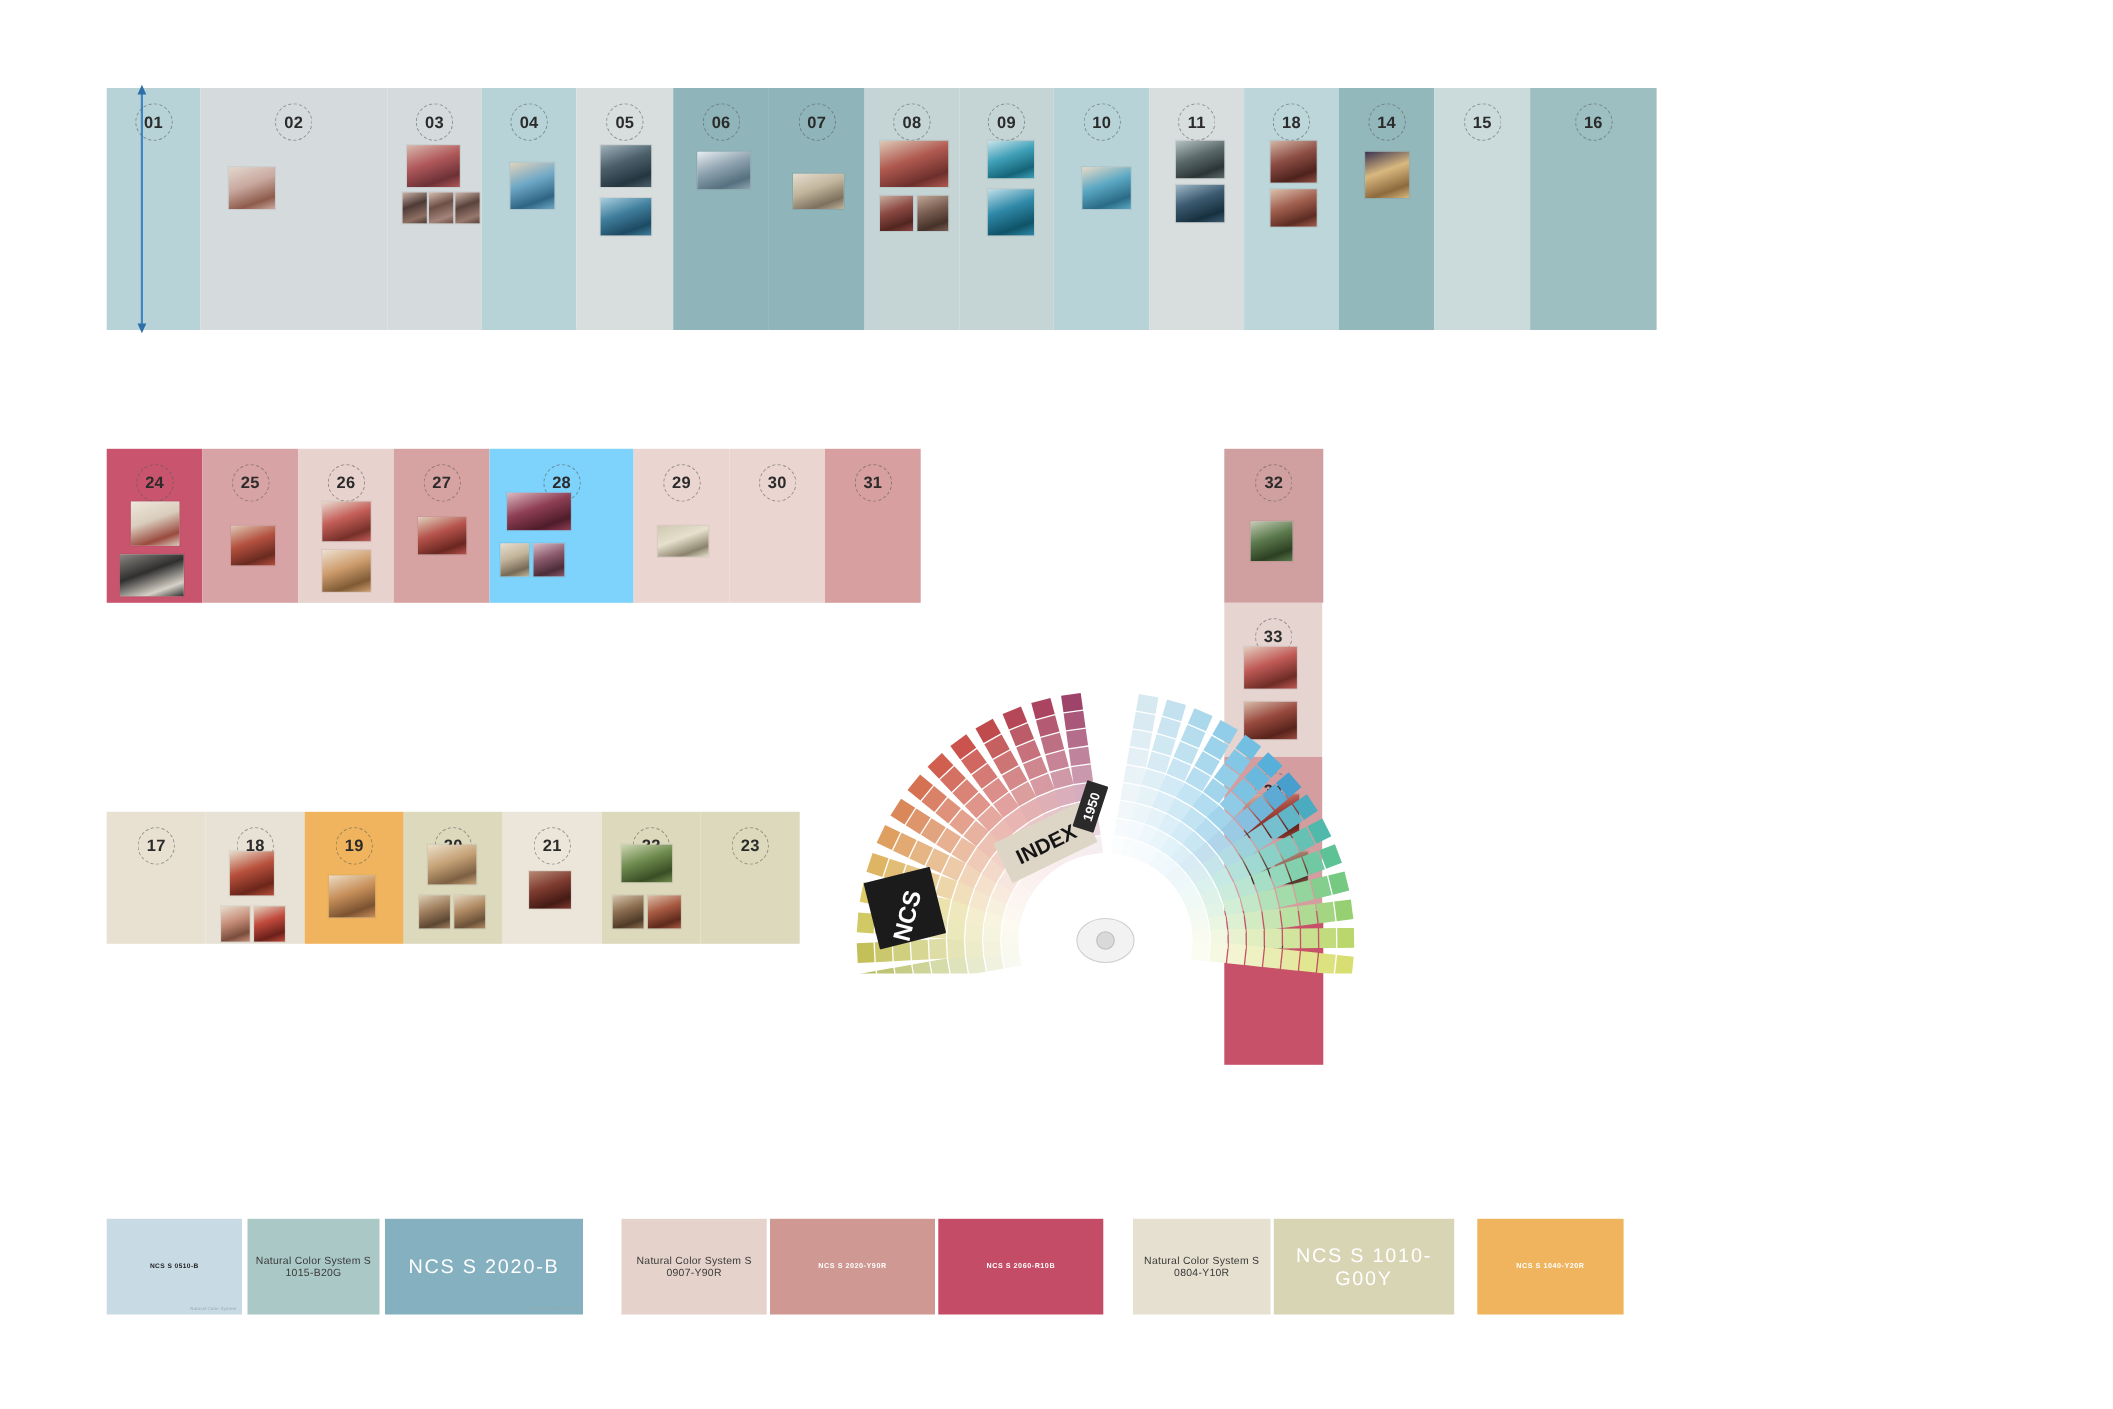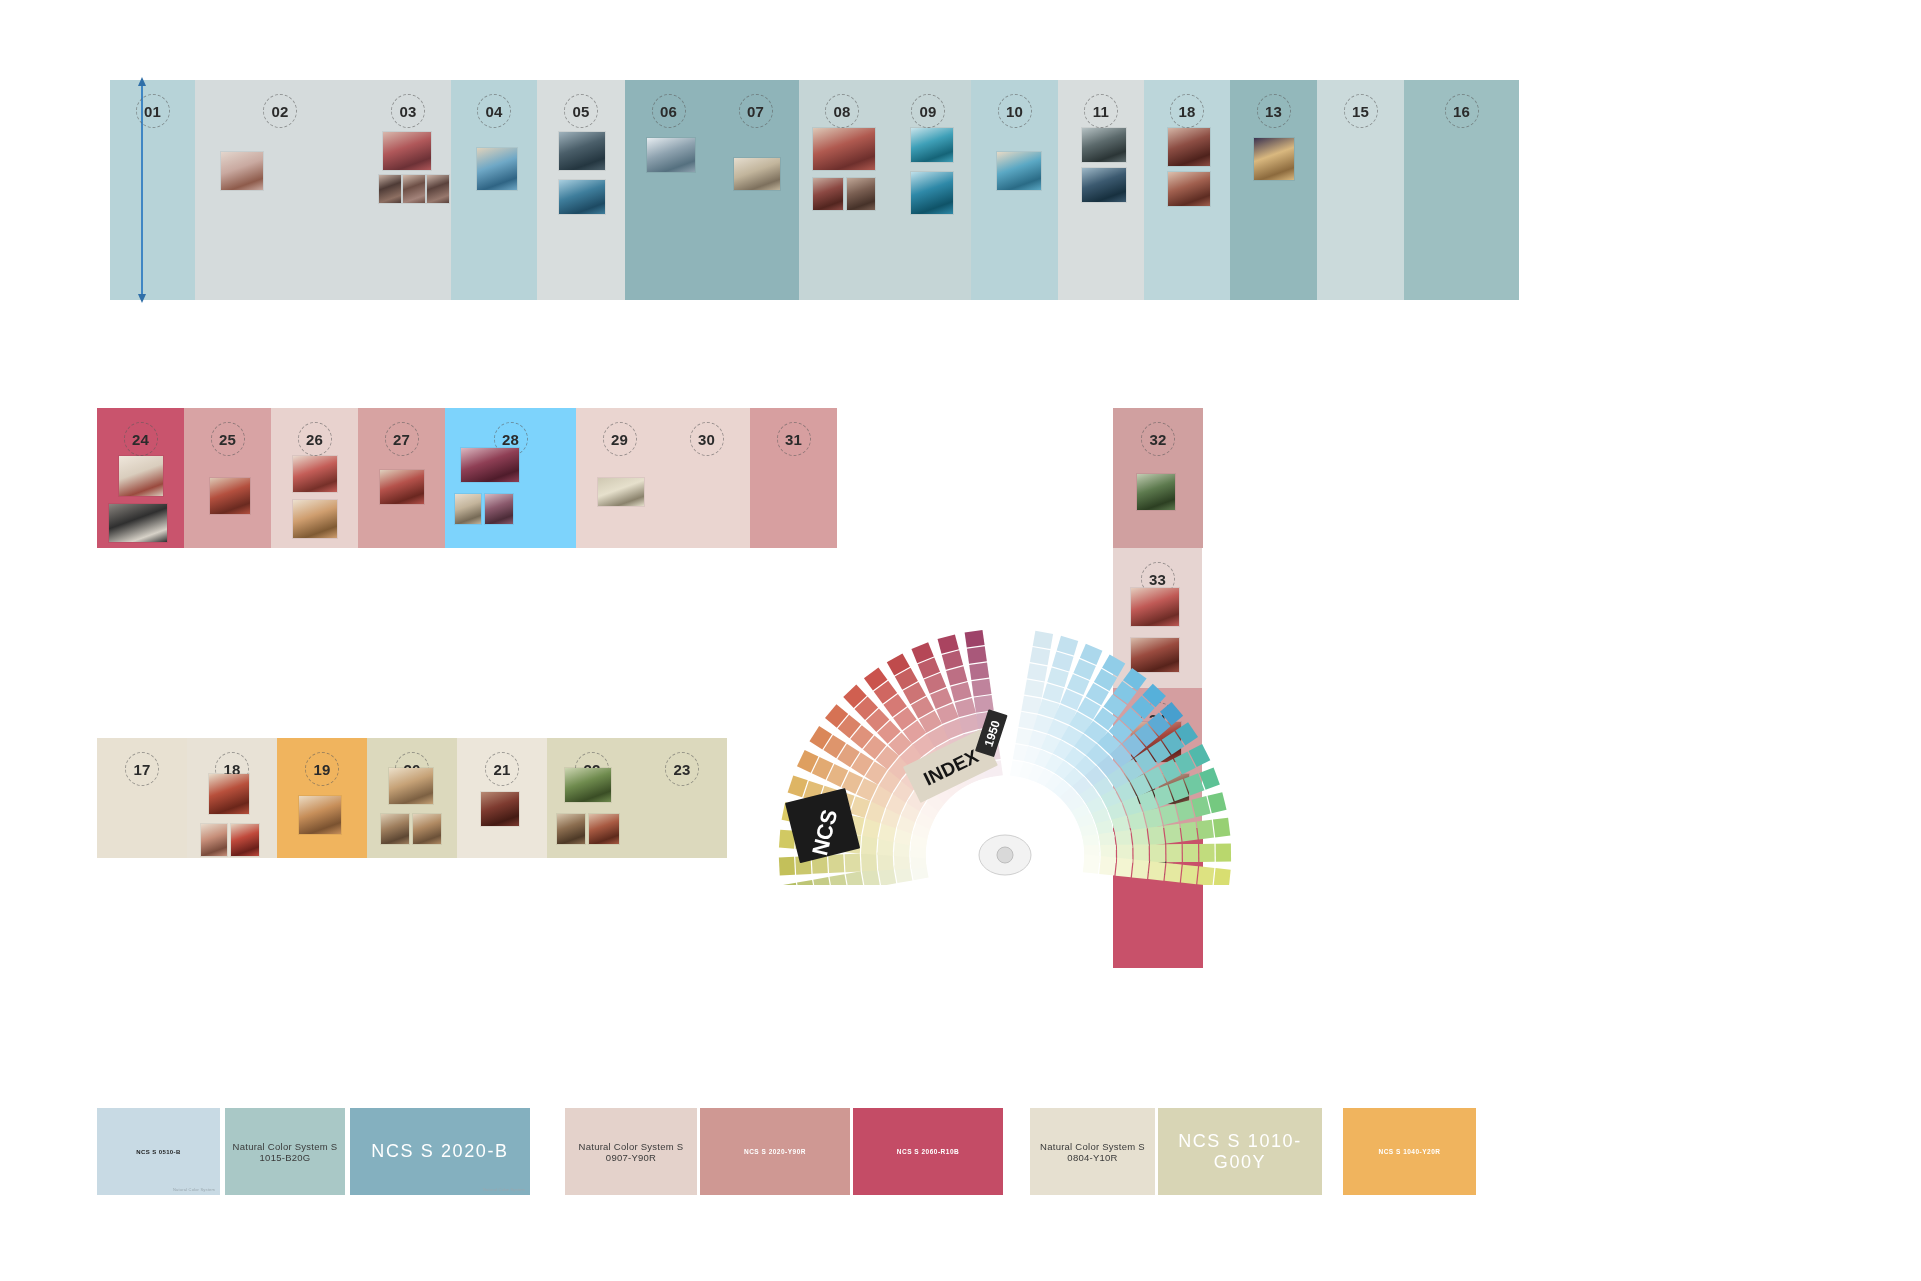--- a/index.html
+++ b/index.html
@@ -61,21 +61,21 @@
 
   
   .fan{position:absolute;left:775px;top:555px;width:460px;height:330px;}
   .fan svg{display:block;}
 </style>
 </head>
 <body>
 
 <div class="canvas">
 
-  <div class="strip" id="row-blue" style="left: 97px; top: 80px; height: 220px; margin-left: 13px;">
+  <div class="strip" id="row-blue" style="left: 97px; top: 80px; height: 220px;">
       <div class="col" style="width: 85px; background: rgb(183, 211, 216);">
         <div class="cursor-line"></div>
         <div class="num">01</div>
       </div>
       <div class="col" style="width: 170px; background: rgb(213, 219, 220);">
         <div class="num">02</div>
         <div class="ph" style="left: 26px; top: 72px; width: 42px; height: 38px;">
           <i style="background: linear-gradient(160deg, rgb(227, 214, 205) 0%, rgb(201, 169, 160) 42%, rgb(142, 91, 75) 78%, rgb(201, 169, 160) 100%);"></i>
         </div>
       </div>
@@ -160,21 +160,21 @@
       <div class="col" style="width: 86px; background: rgb(188, 214, 218);">
         <div class="num">18</div>
         <div class="ph" style="left: 24px; top: 48px; width: 42px; height: 38px;">
           <i style="background: linear-gradient(160deg, rgb(212, 181, 166) 0%, rgb(141, 78, 68) 42%, rgb(78, 34, 28) 78%, rgb(141, 78, 68) 100%);"></i>
         </div>
         <div class="ph" style="left: 24px; top: 92px; width: 42px; height: 34px;">
           <i style="background: linear-gradient(160deg, rgb(220, 192, 174) 0%, rgb(161, 96, 79) 42%, rgb(93, 44, 34) 78%, rgb(161, 96, 79) 100%);"></i>
         </div>
       </div>
       <div class="col" style="width: 87px; background: rgb(147, 184, 187);">
-        <div class="num">13</div>
+        <div class="num">14</div>
         <div class="ph" style="left: 24px; top: 58px; width: 40px; height: 42px;">
           <i style="background: linear-gradient(160deg, rgb(58, 50, 80) 0%, rgb(217, 184, 127) 42%, rgb(140, 106, 61) 78%, rgb(217, 184, 127) 100%);"></i>
         </div>
       </div>
       <div class="col" style="width: 87px; background: rgb(203, 218, 219);">
         <div class="num">15</div>
       </div>
       <div class="col" style="width: 115px; background: rgb(157, 191, 193);">
         <div class="num">16</div>
       </div>

